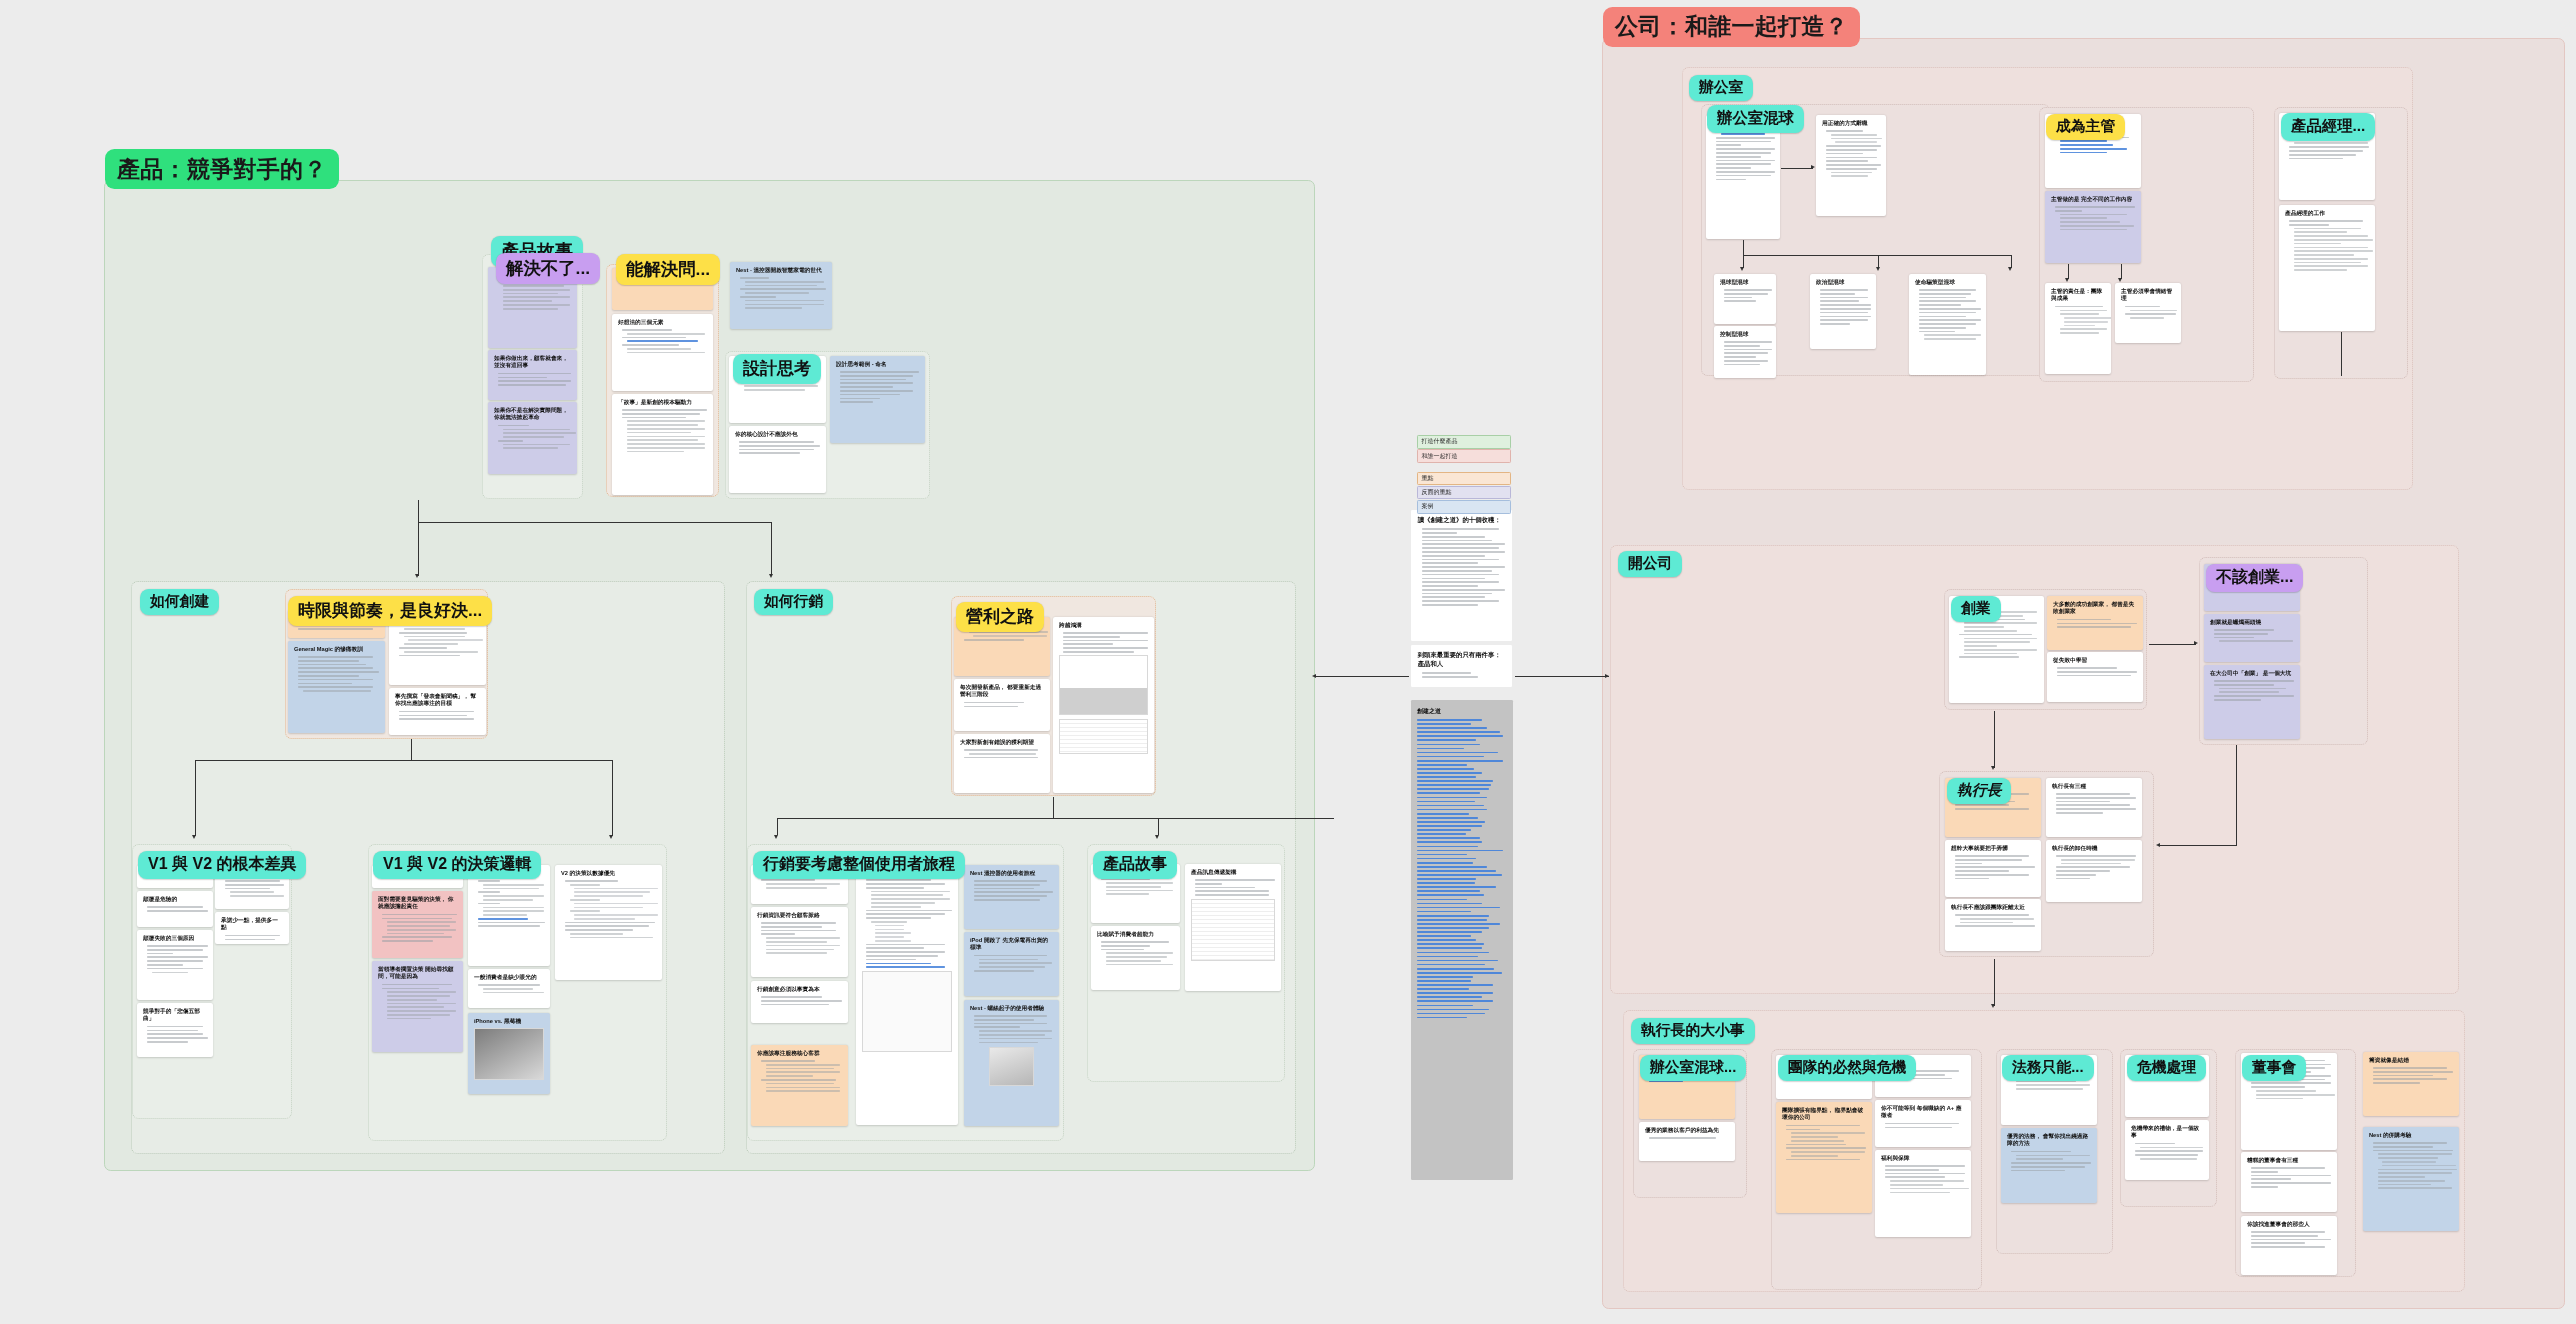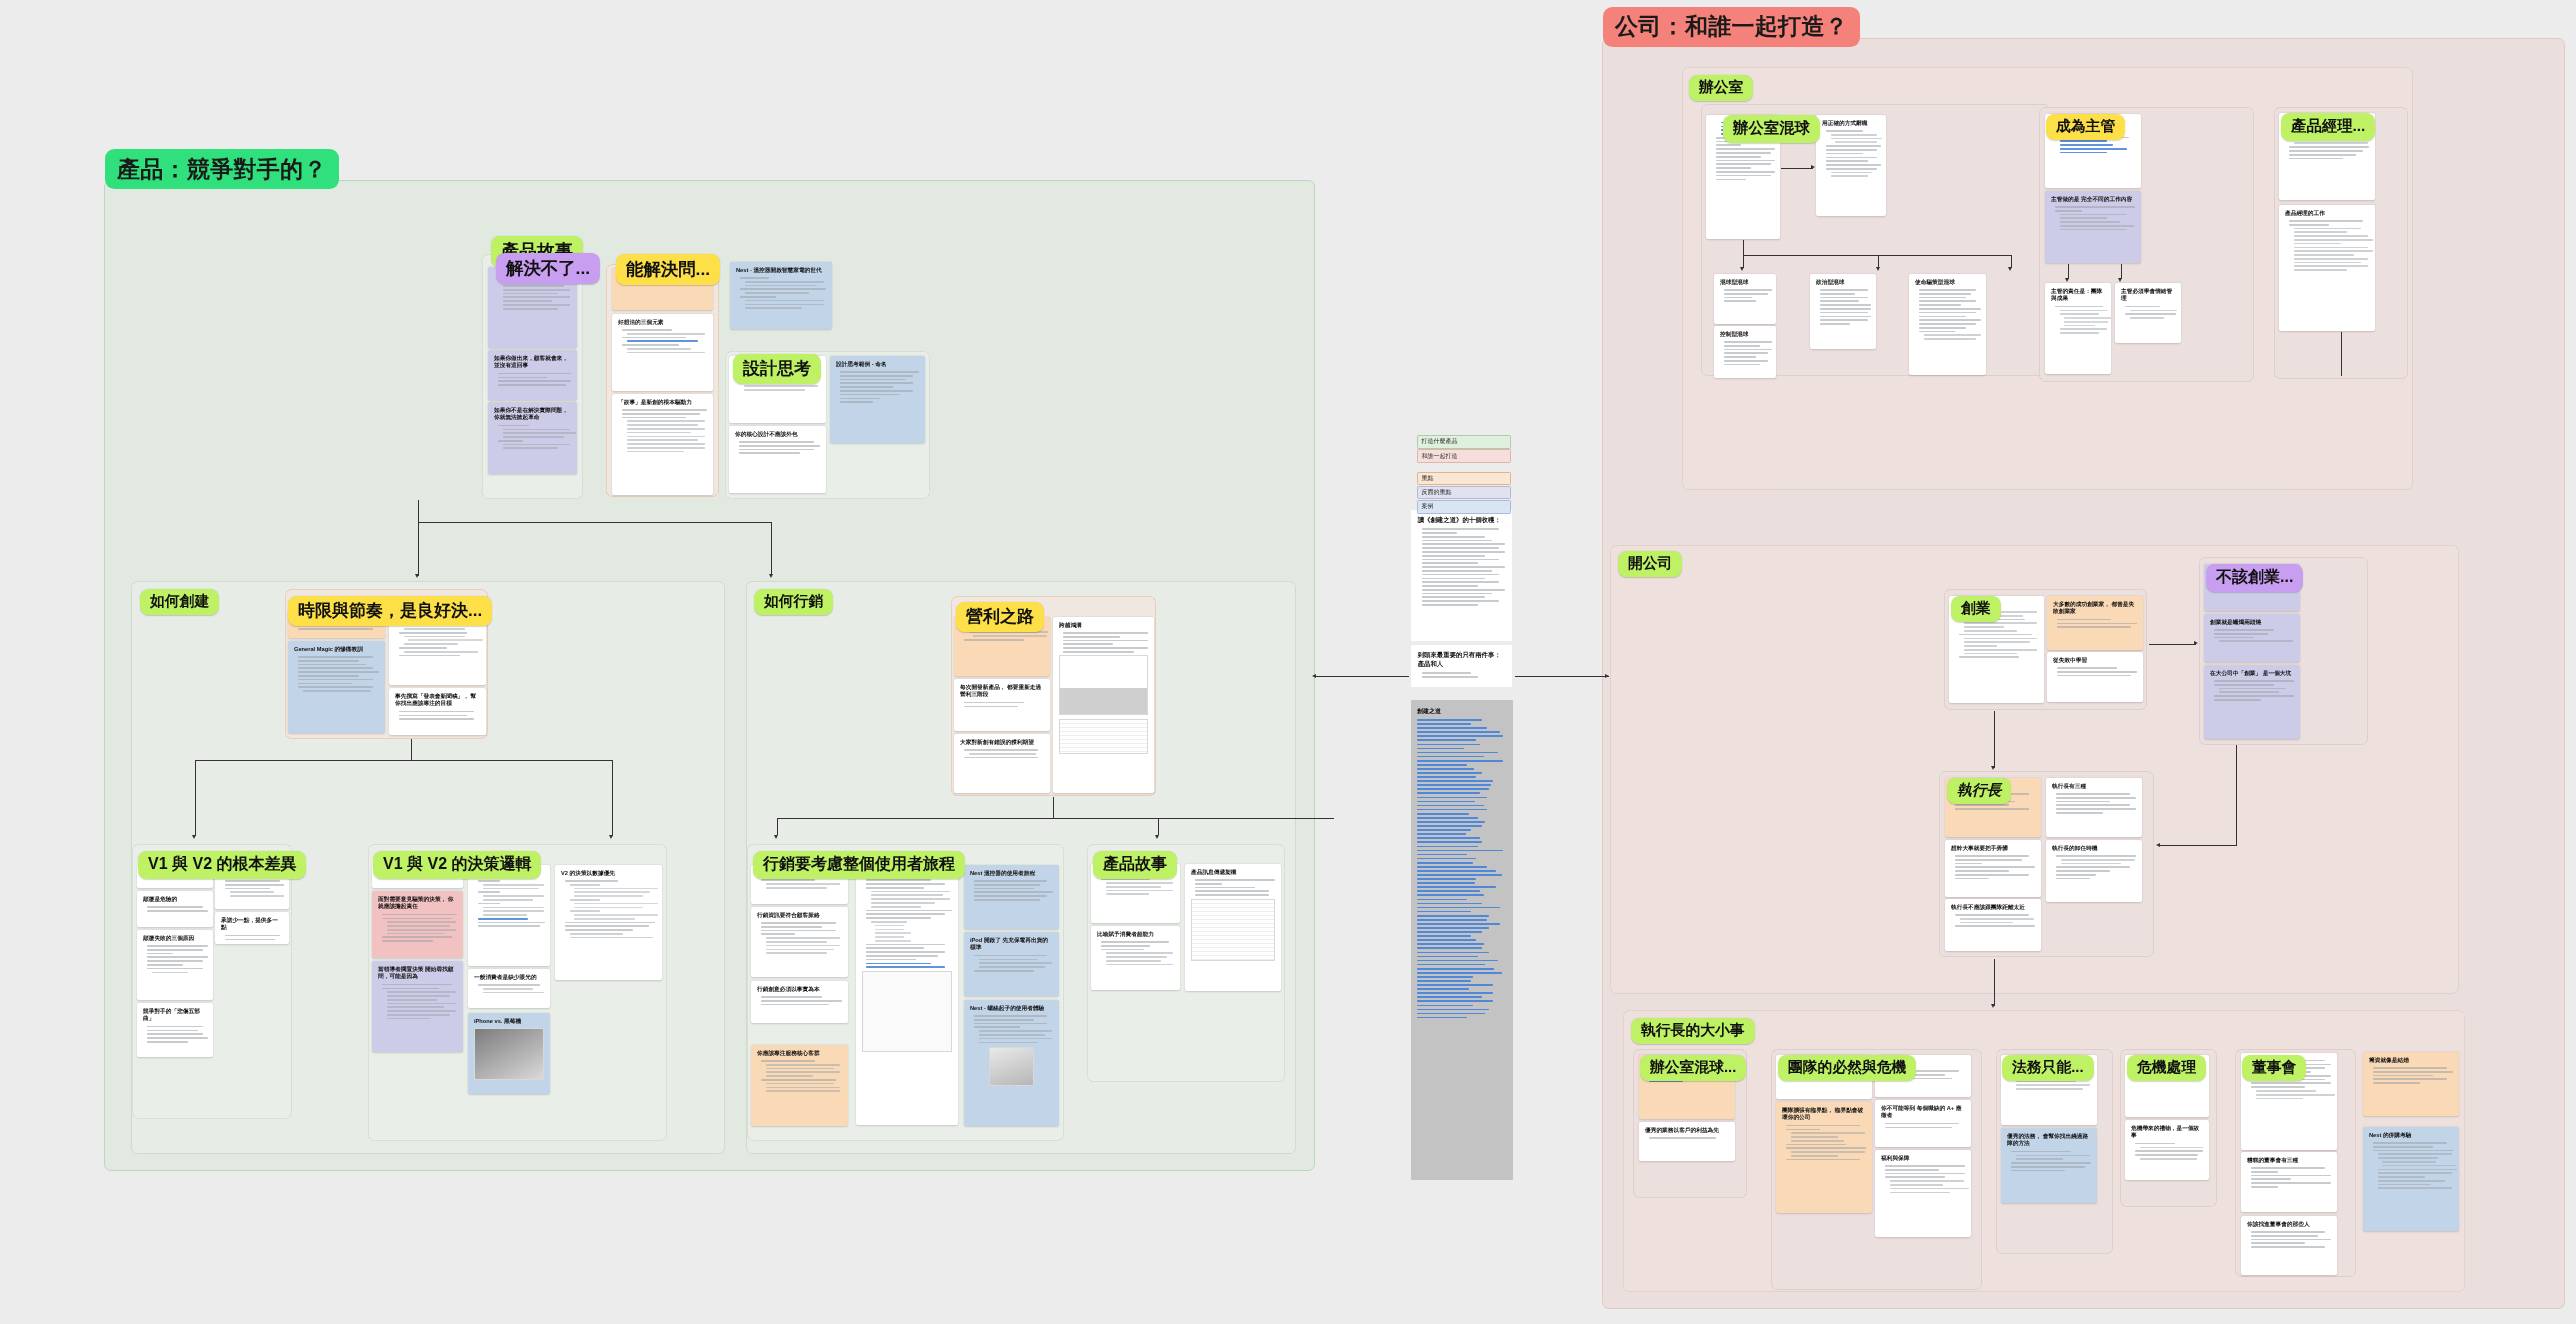--- a/index.html
+++ b/index.html
@@ -28,21 +28,21 @@
   .frame.inner-comp2 { background: #ece0de; border: 0.7px dotted #d2bcb8; }
   .frame.dotted-prod { background: #e9eee8; border: 0.7px dotted #c3d1c1; }
   .frame.dotted-orange { background: #f0e7e0; border: 0.7px dotted #e0b891; }
 
   
   .pill {
     position: absolute; z-index: 25; border-radius: 8.7px;
     padding: 3.4px 10px; font-weight: bold; color: #111;
     white-space: nowrap; box-shadow: 0 0.7px 1.3px rgba(0,0,0,.18);
   }
-  .pill.gray   { background: #bef264; }
+  .pill.gray   { background: #5eead4; }
   .pill.purple { background: #c89ef0; }
   .pill.orange { background: #fde047; }
 
   
   .card {
     position: absolute; background: #fff; border-radius: 2px;
     box-shadow: 0 0.7px 2px rgba(0,0,0,.16); overflow: hidden;
     padding: 4.7px 6px;
   }
   .card.c-orange { background: #fad9b7; }
@@ -807,21 +807,21 @@
   <div class="conn h" style="left:1515px;top:676px;width:94px;"></div>
   <div class="arrow-r" style="left:1605px;top:674px;"></div>
 
   <div class="region-tag company" style="left:1603px;top:6.7px;">公司：和誰一起打造？</div>
   <div class="frame company" style="left:1602px;top:38px;width:963px;height:1271px;"></div>
 
   <div class="frame inner-comp" style="left:1682px;top:67px;width:731px;height:423px;"></div>
   <div class="pill gray" style="left:1689px;top:75px;font-size:14.8px;">辦公室</div>
 
   <div class="frame inner-comp2" style="left:1701px;top:104px;width:349px;height:272px;"></div>
-  <div class="pill gray" style="left:1707px;top:115px;font-size:15.4px;margin-left:16px;">辦公室混球</div>
+  <div class="pill gray" style="left:1707px;top:105px;font-size:15.4px;">辦公室混球</div>
   <div class="card c-white" style="left:1706px;top:115px;width:74px;height:124px;">
     <div class="lines">
       <div class="ln l2 blue w56"></div>
         <div class="ln l2 blue w56"></div>
       <div class="ln l2 blue w56"></div>
         <div class="ln l2 blue w72"></div>
       <div class="ln w95"></div>
         <div class="ln w88"></div>
         <div class="ln w40"></div>
       <div class="ln w95"></div>

